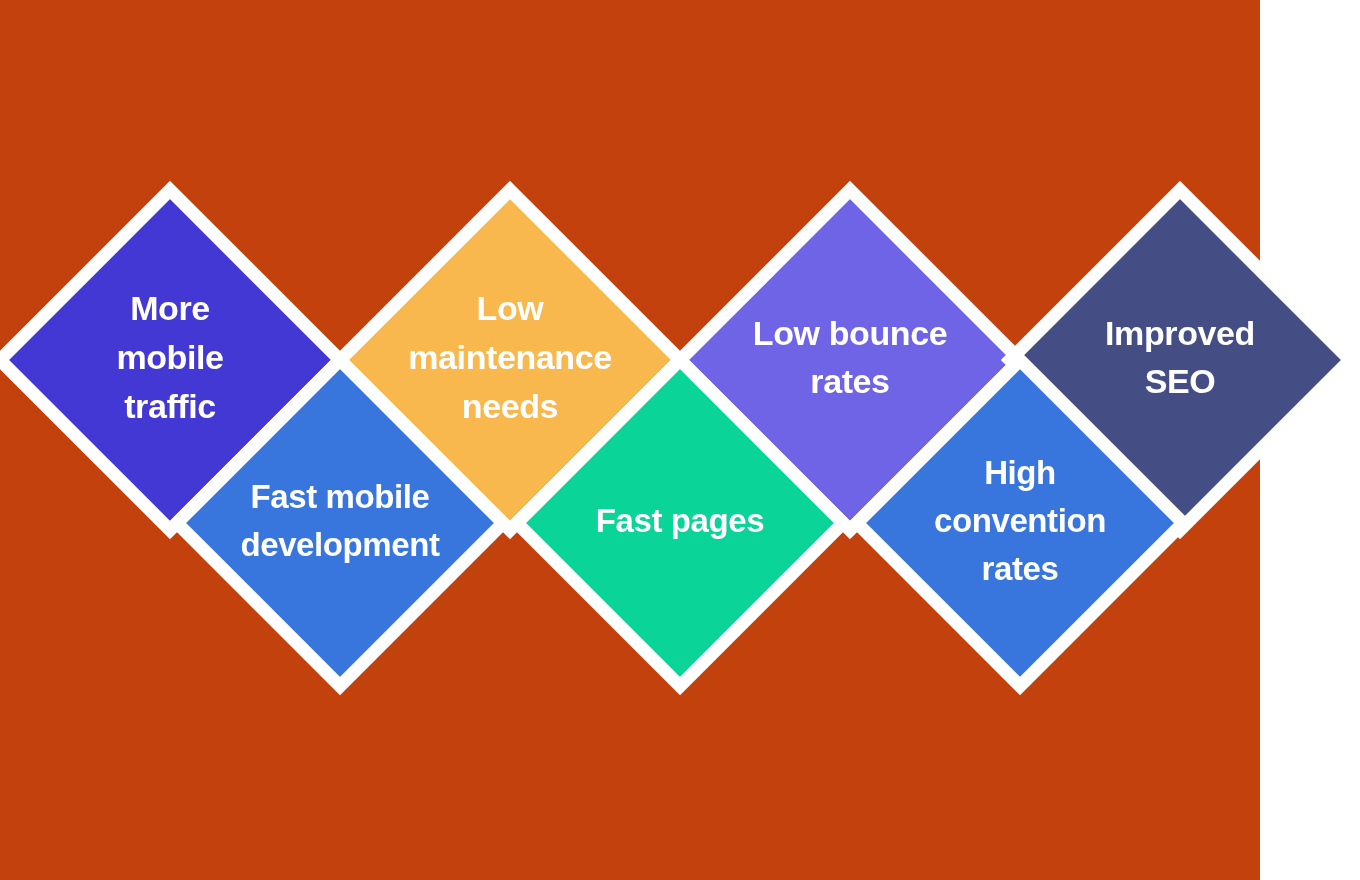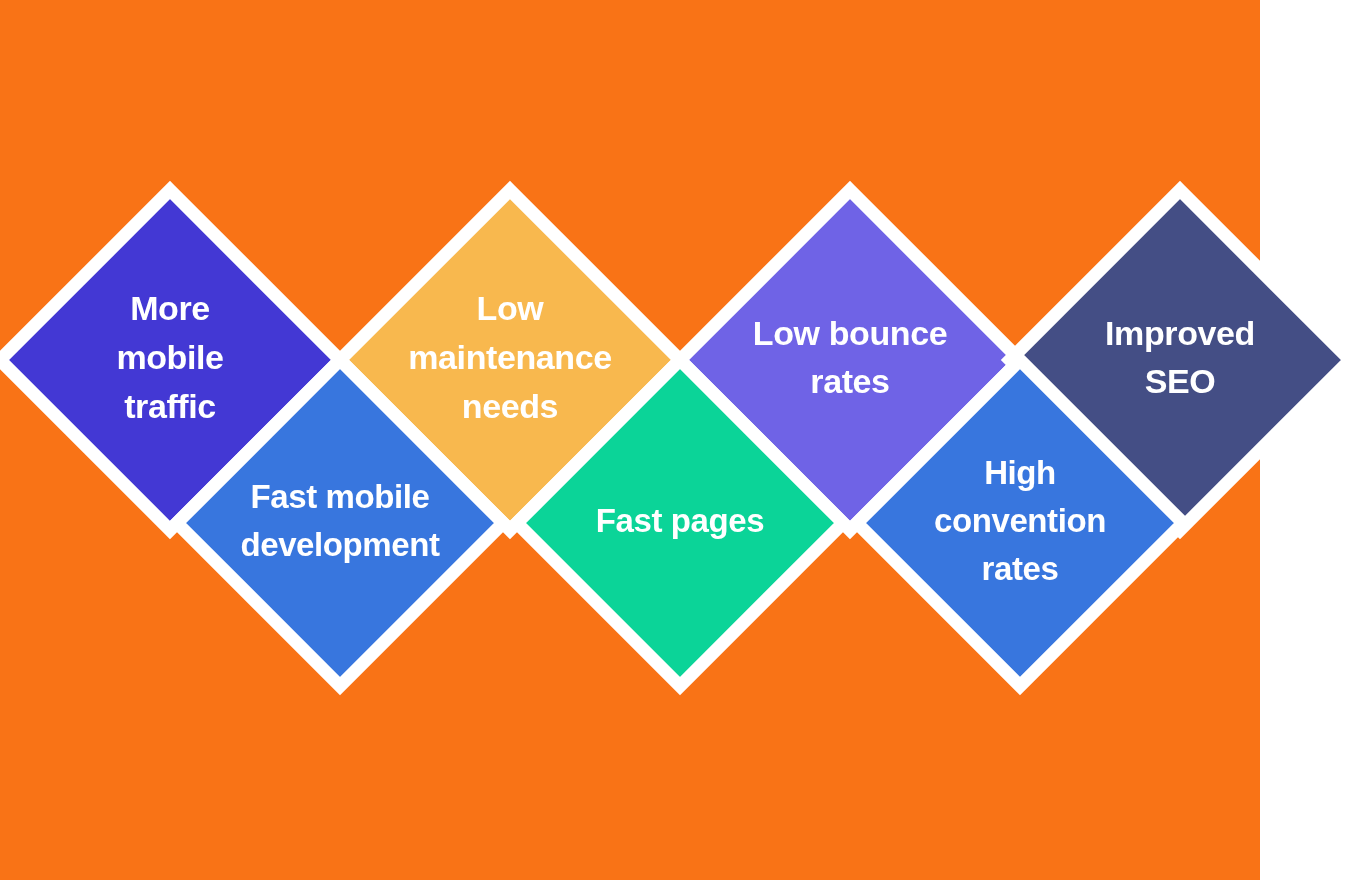--- a/index.html
+++ b/index.html
@@ -10,21 +10,21 @@
   body {
     width: 1360px;
     height: 880px;
     font-family: "Liberation Sans", sans-serif;
     overflow: hidden;
   }
   #diagram-root {
     position: relative;
     width: 1260px;
     height: 880px;
-    background: #f97316;
+    background: #c2410c;
   }
   #diagram-svg {
     position: absolute;
     left: 0;
     top: 0;
     width: 1360px;
     height: 880px;
     display: block;
   }
   .node-label {

